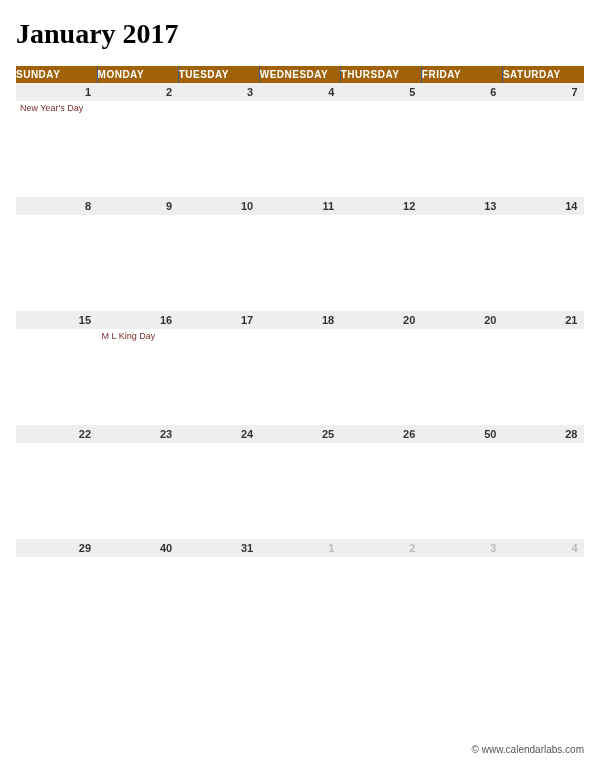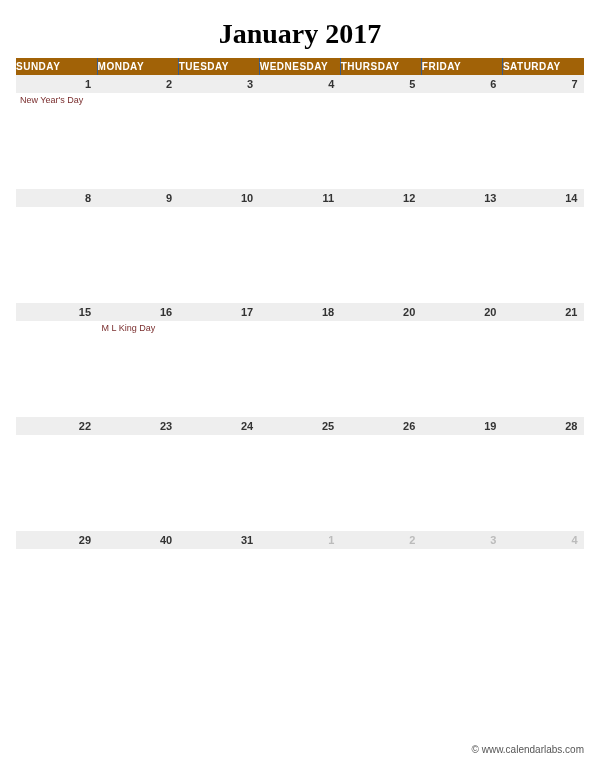--- a/index.html
+++ b/index.html
@@ -5,25 +5,24 @@
   * { box-sizing: border-box; margin: 0; padding: 0; }
   body {
     width: 600px;
     height: 775px;
     background: #fff;
     font-family: Arial, Helvetica, sans-serif;
     padding: 18px 16px 10px 16px;
     position: relative;
   }
   .title {
-    text-align: center;
     font-size: 28px;
     font-weight: bold;
     color: #000;
-    margin-bottom: 8px;
+    margin-bottom: 16px;
     font-family: "Times New Roman", Georgia, serif;
   }
   table.cal {
     width: 100%;
     border-collapse: collapse;
     table-layout: fixed;
   }
   tr.hdr td {
     background: #a16207;
     color: #fff;
@@ -136,21 +135,21 @@
     <td></td>
     <td></td>
   </tr>
 
   <tr class="datenum">
     <td>22</td>
     <td>23</td>
     <td>24</td>
     <td>25</td>
     <td>26</td>
-    <td>19</td>
+    <td>50</td>
     <td>28</td>
   </tr>
   <tr class="body">
     <td></td>
     <td></td>
     <td></td>
     <td></td>
     <td></td>
     <td></td>
     <td></td>

